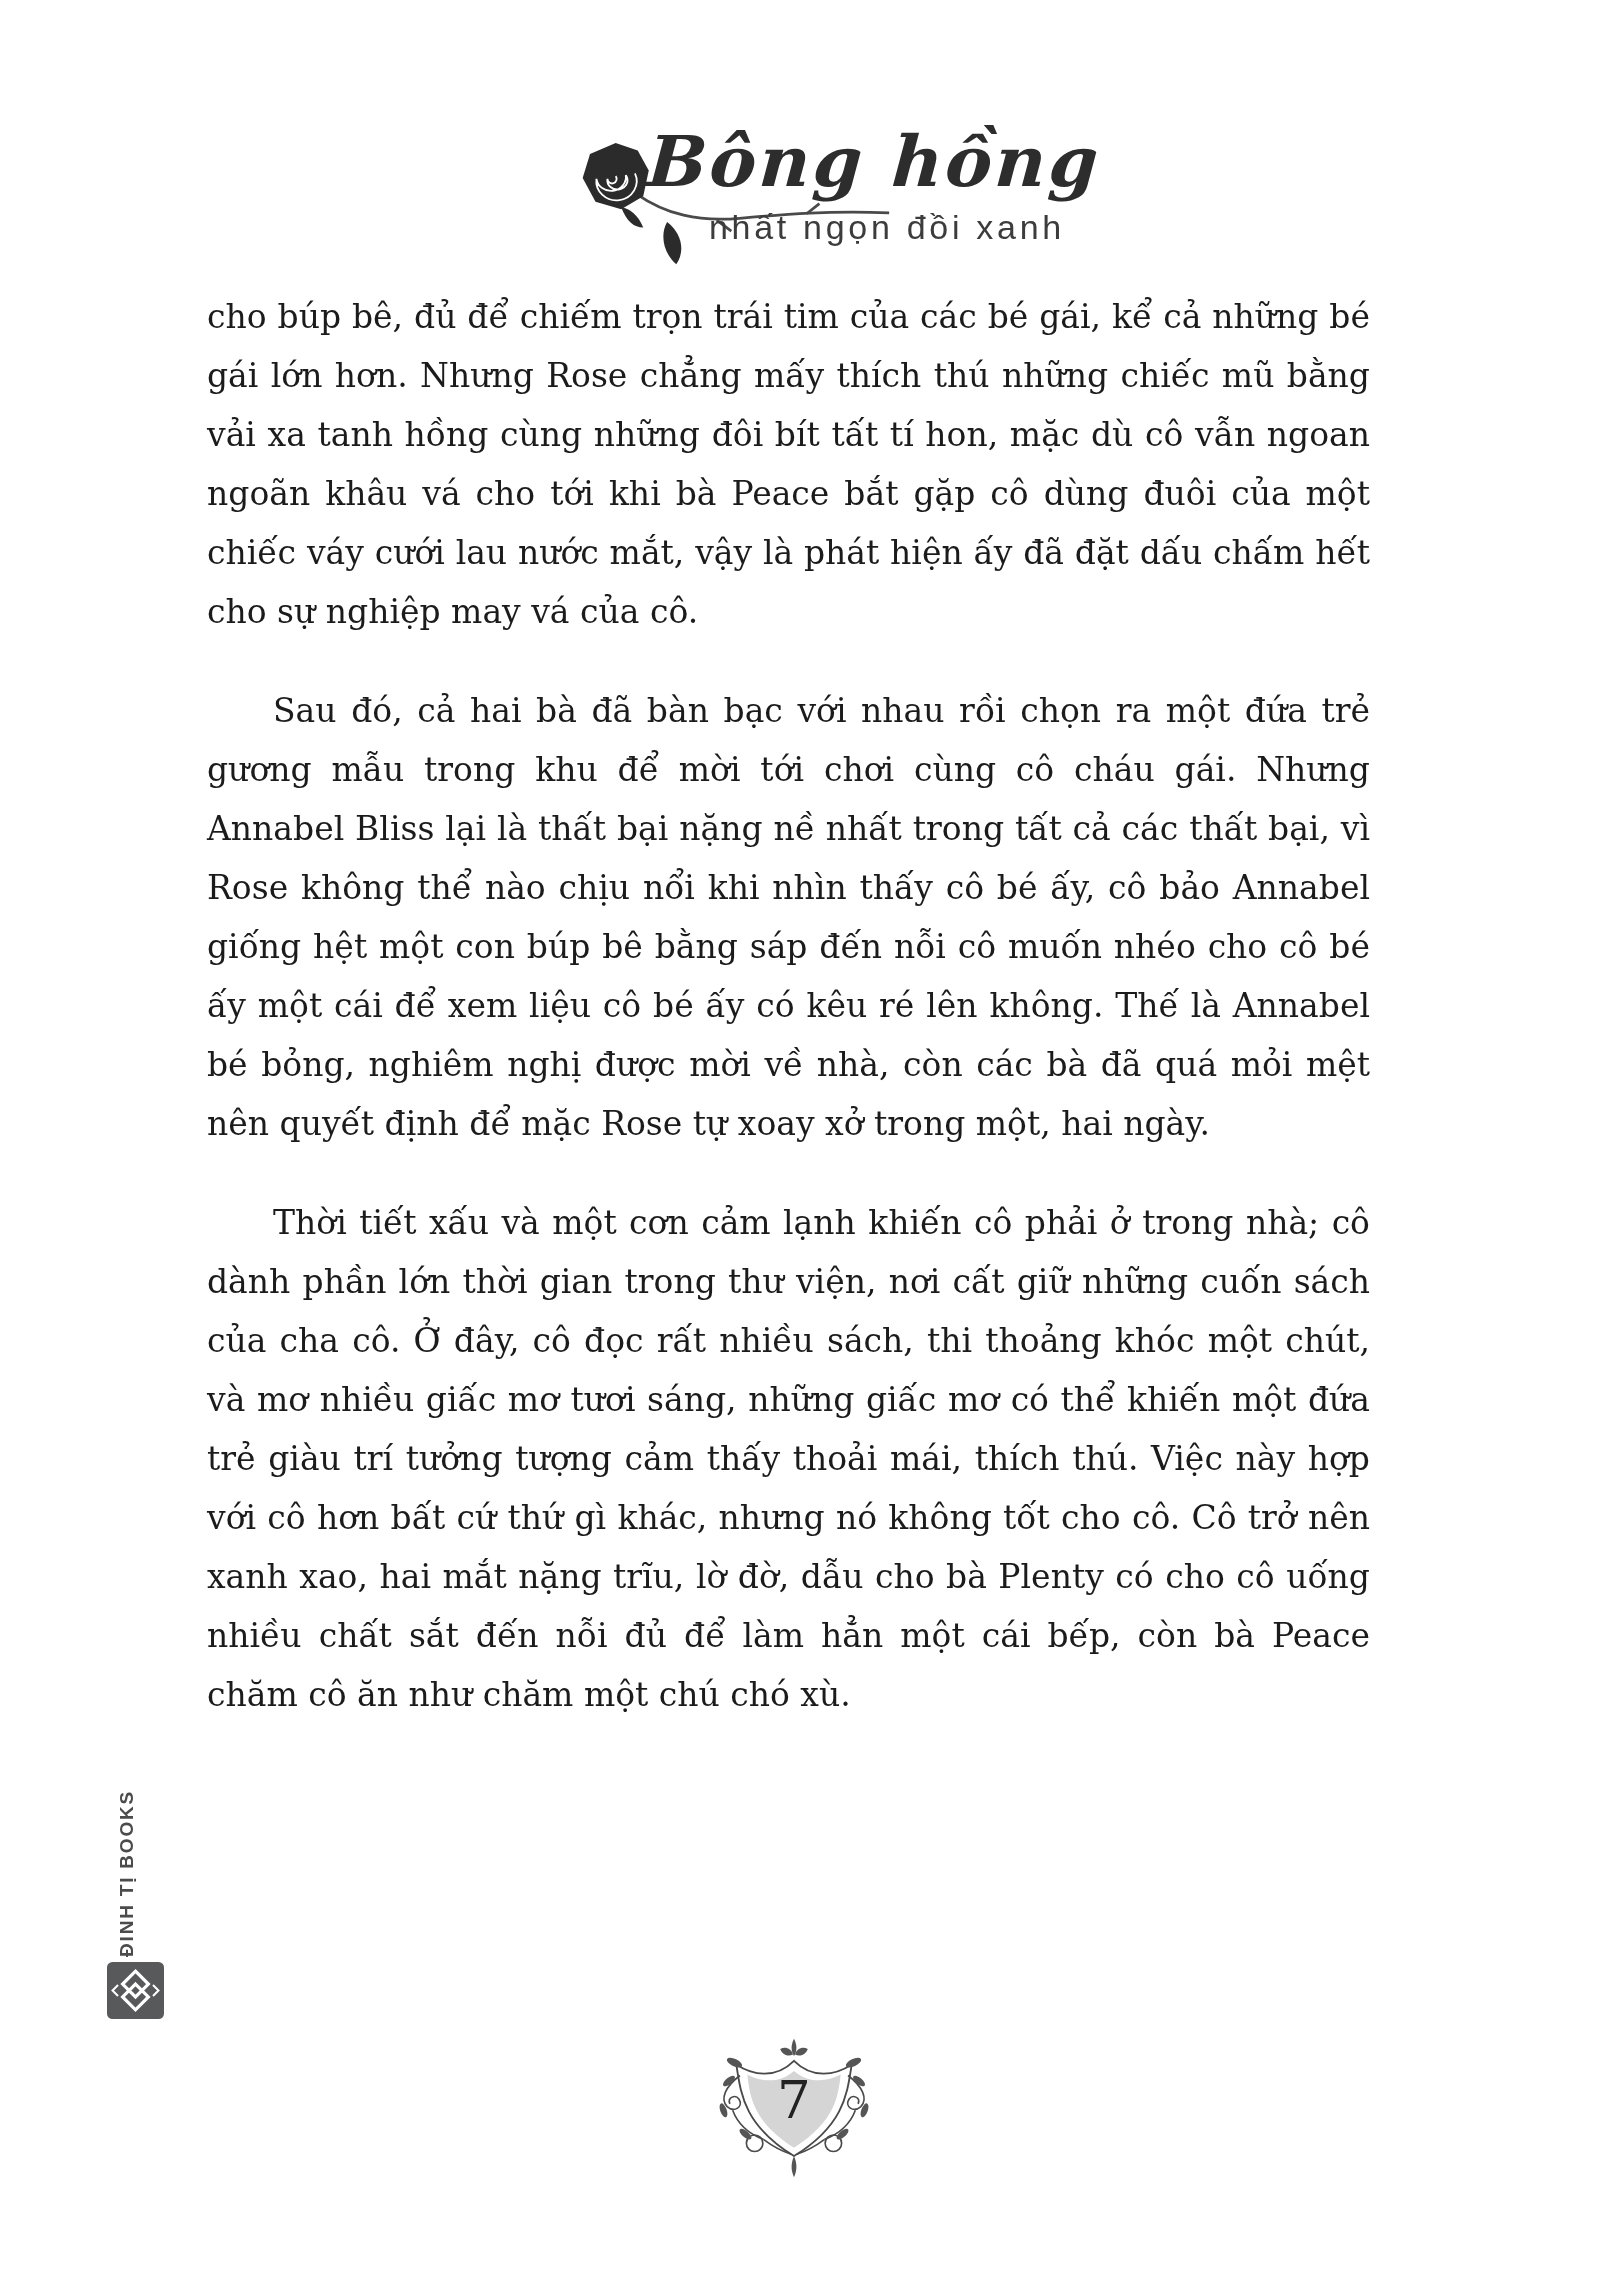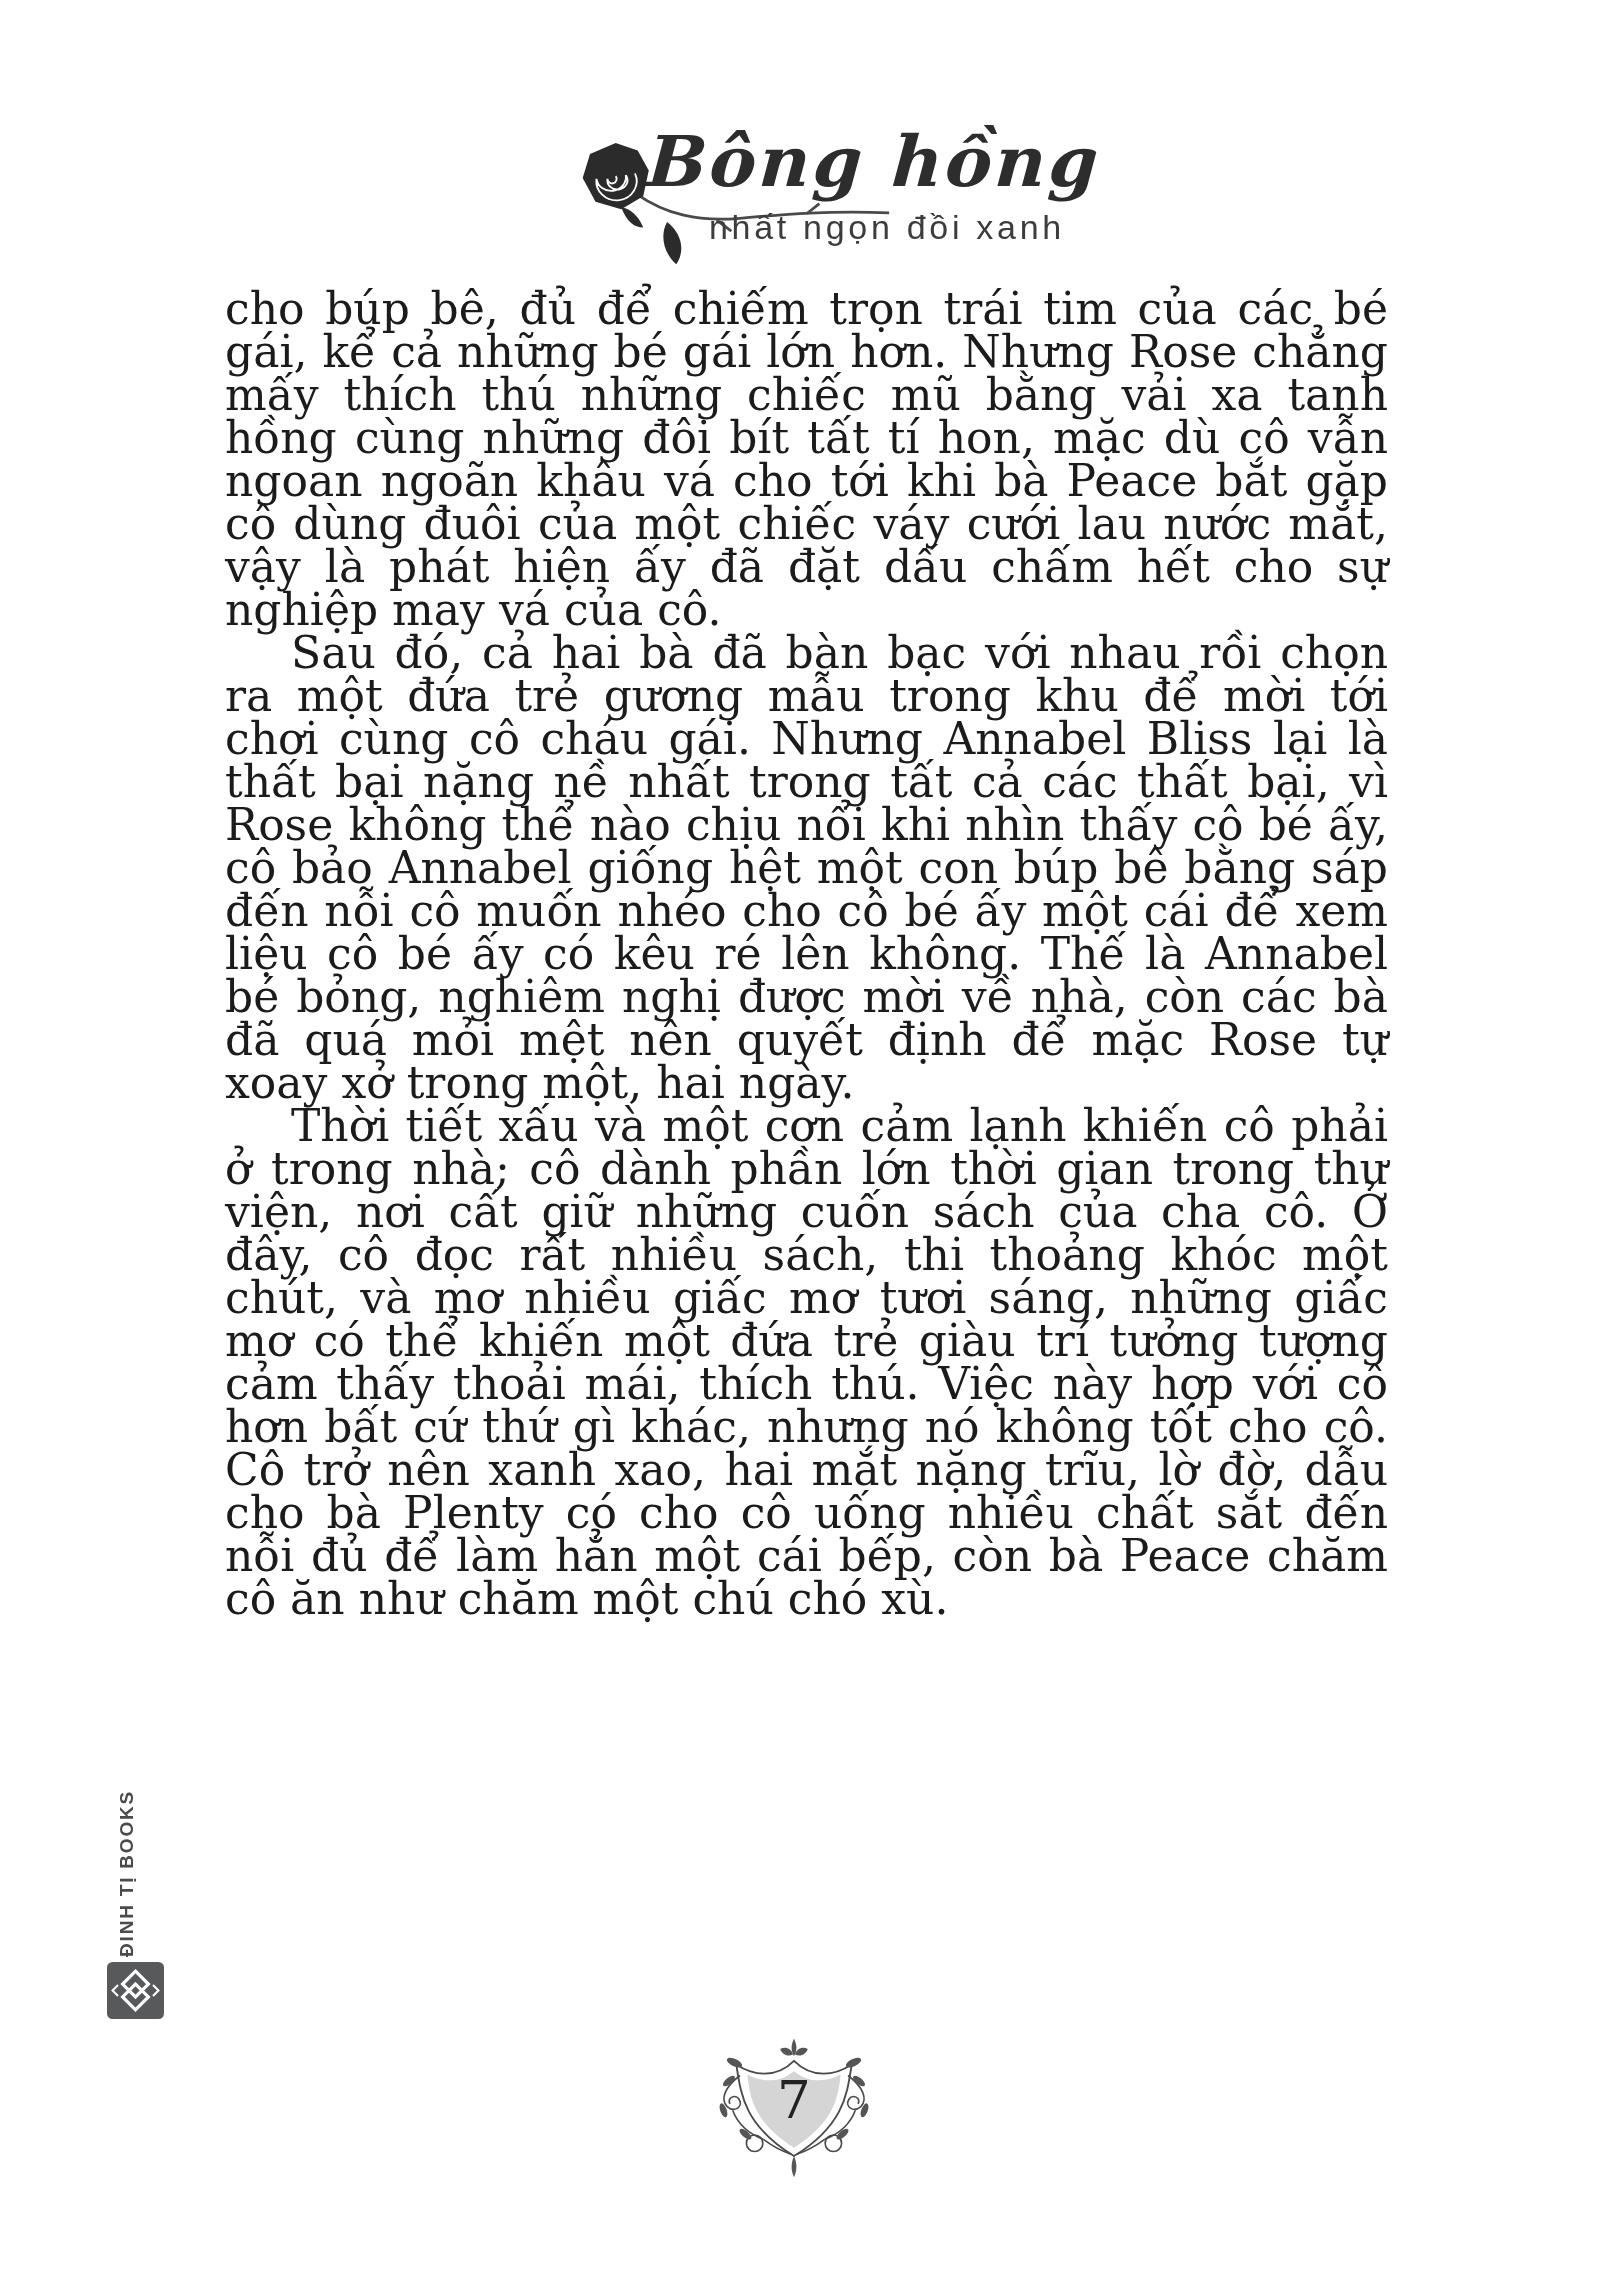--- a/index.html
+++ b/index.html
@@ -24,26 +24,26 @@
   }
   .book-subtitle{
     position:absolute;left:709px;top:209px;
     font-family:"Liberation Sans", sans-serif;
     font-weight:400;font-size:34px;line-height:1.1;
     letter-spacing:3.7px;color:#3c3c3c;
     white-space:nowrap;
   }
   
   .body-text{
-    position:absolute;left:225px;top:287px;width:1163px;
-    font-size:44px;line-height:43px;
+    position:absolute;left:207px;top:287px;width:1163px;
+    font-size:33px;line-height:59px;
     text-align:justify;
   }
   .body-text p{margin:0;padding:0;}
-  .body-text p.indent{text-indent:66px;}
+  .body-text p.indent{text-indent:66px;margin-top:40px;}
   
   .pub-name-wrap{
     position:absolute;left:103px;top:1791px;width:48px;height:165px;
     display:flex;align-items:center;justify-content:center;
   }
   .pub-name{
     writing-mode:vertical-rl;
     transform:rotate(180deg);
     font-family:"Liberation Sans", sans-serif;
     font-weight:bold;font-size:19px;letter-spacing:1.8px;

